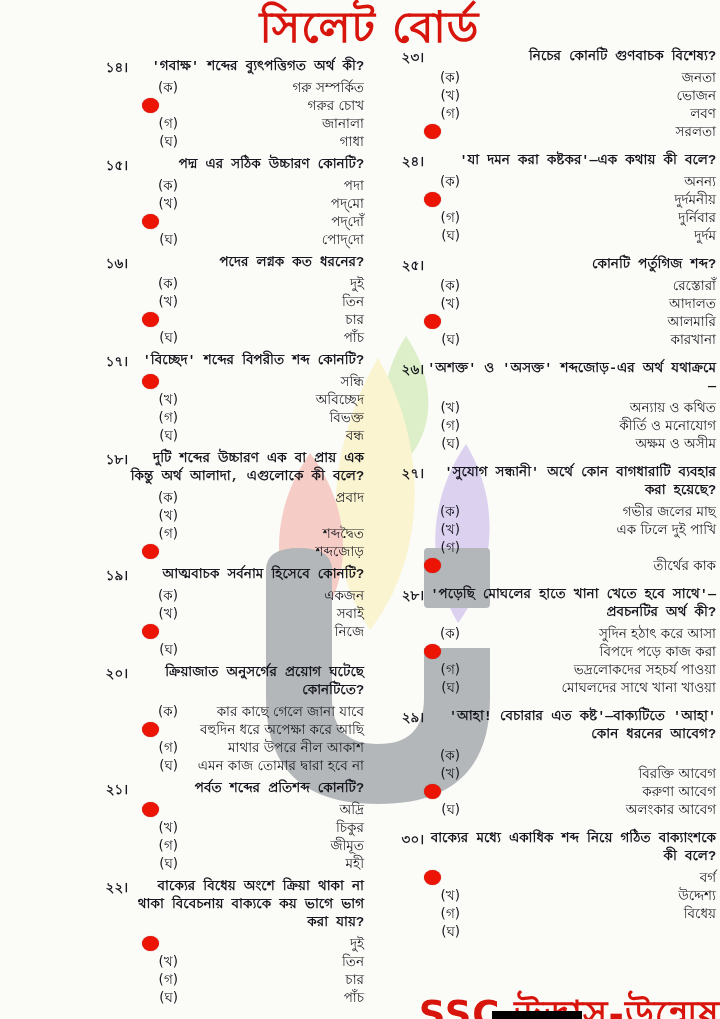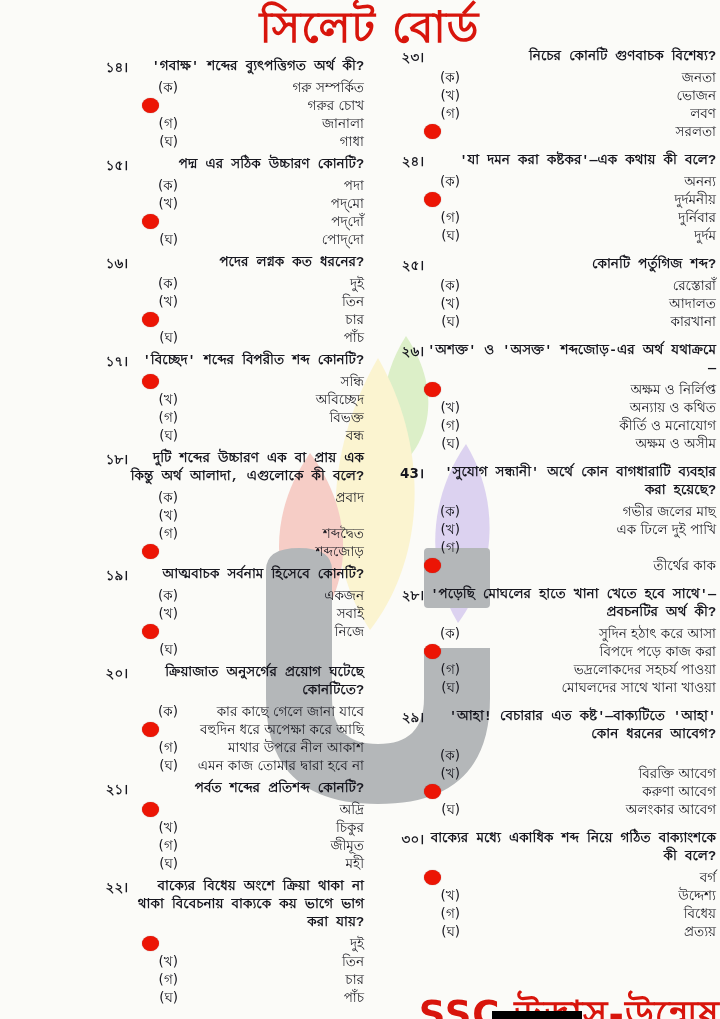--- a/index.html
+++ b/index.html
@@ -429,40 +429,40 @@
 
     <span class="opt-text">রেস্তোরাঁ</span>
   </div>
 
   <div class="opt">
     <span class="opt-label">(খ)</span>
 
     <span class="opt-text">আদালত</span>
   </div>
 
+  <div class="opt correct">
+
+    <span class="opt-dot"></span>
+    <span class="opt-text">আলমারি</span>
+  </div>
 
   <div class="opt">
     <span class="opt-label">(ঘ)</span>
 
     <span class="opt-text">কারখানা</span>
   </div>
 </div>
   </div>
 
   <div class="question">
     <div class="q-head">
       <span class="q-num">২৬।</span>
       <span class="q-text">'অশক্ত' ও 'অসক্ত' শব্দজোড়-এর অর্থ যথাক্রমে—</span>
     </div>
     <div class="opts">
-  <div class="opt correct">
-
-    <span class="opt-dot"></span>
-    <span class="opt-text">অক্ষম ও নির্লিপ্ত</span>
-  </div>
 
   <div class="opt">
     <span class="opt-label">(খ)</span>
 
     <span class="opt-text">অন্যায় ও কথিত</span>
   </div>
 
   <div class="opt">
     <span class="opt-label">(গ)</span>
 
@@ -472,21 +472,21 @@
   <div class="opt">
     <span class="opt-label">(ঘ)</span>
 
     <span class="opt-text">অক্ষম ও অসীম</span>
   </div>
 </div>
   </div>
 
   <div class="question">
     <div class="q-head">
-      <span class="q-num">43।</span>
+      <span class="q-num">২৭।</span>
       <span class="q-text">'সুযোগ সন্ধানী' অর্থে কোন বাগধারাটি ব্যবহার করা হয়েছে?</span>
     </div>
     <div class="opts">
   <div class="opt">
     <span class="opt-label">(ক)</span>
 
     <span class="opt-text">গভীর জলের মাছ</span>
   </div>
 
   <div class="opt">
@@ -591,21 +591,20 @@
 
   <div class="opt">
     <span class="opt-label">(গ)</span>
 
     <span class="opt-text">বিধেয়</span>
   </div>
 
   <div class="opt">
     <span class="opt-label">(ঘ)</span>
 
-    <span class="opt-text">প্রত্যয়</span>
   </div>
 </div>
   </div>
 </div>
 
   <div class="footer">SSC উদ্ভাস-উন্মেষ</div>
   <div class="black-bar"></div>
 </div>
 
 </body></html>

